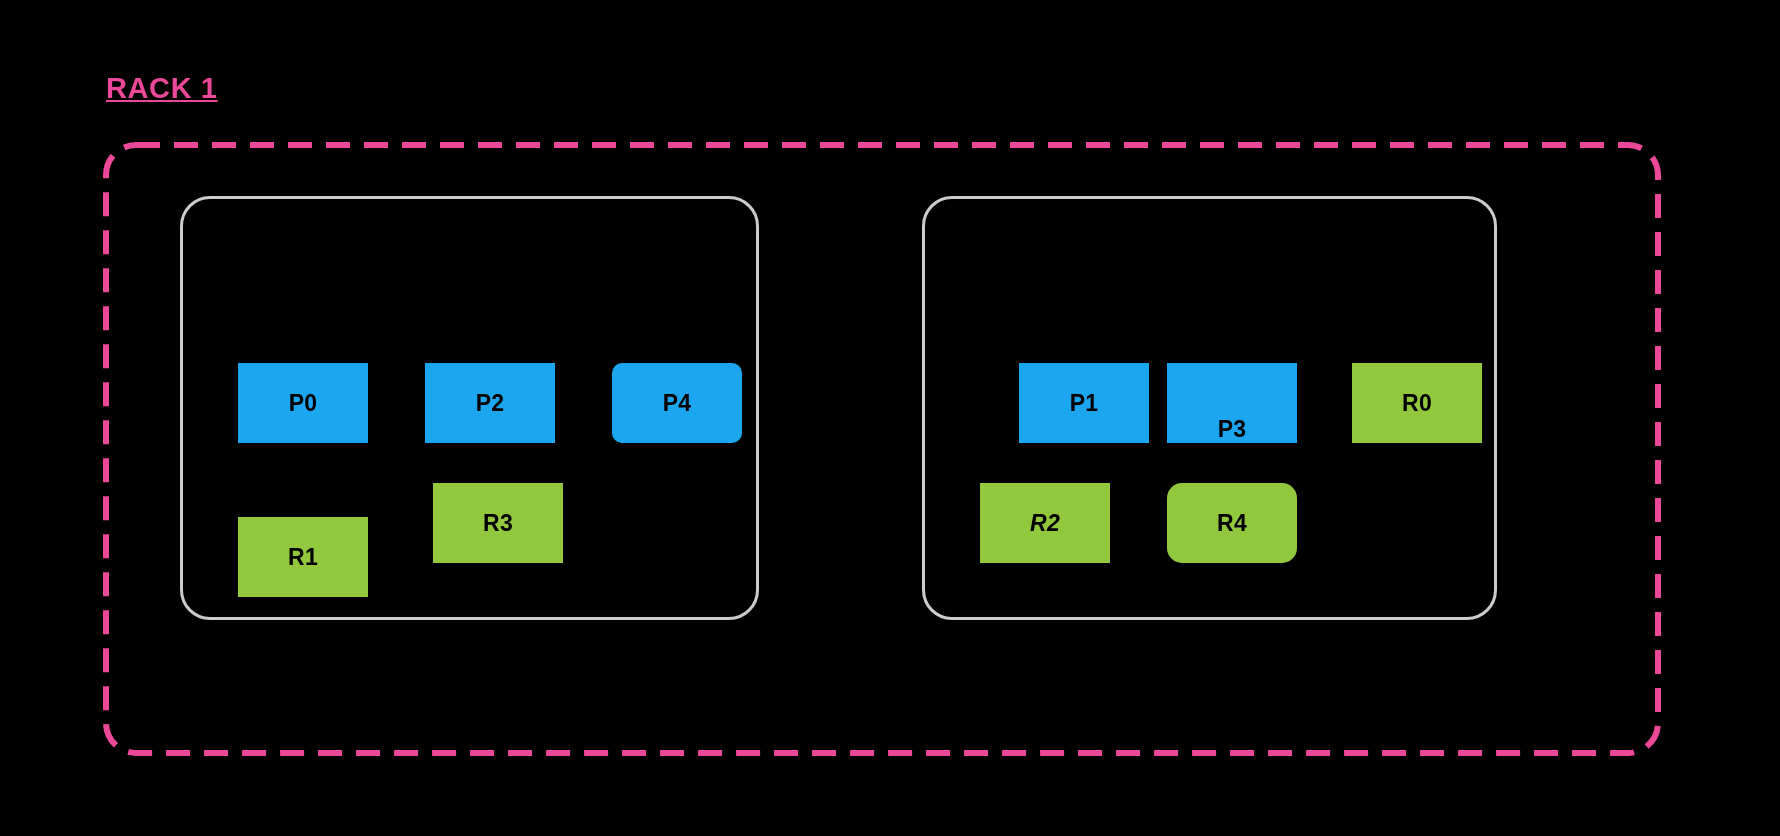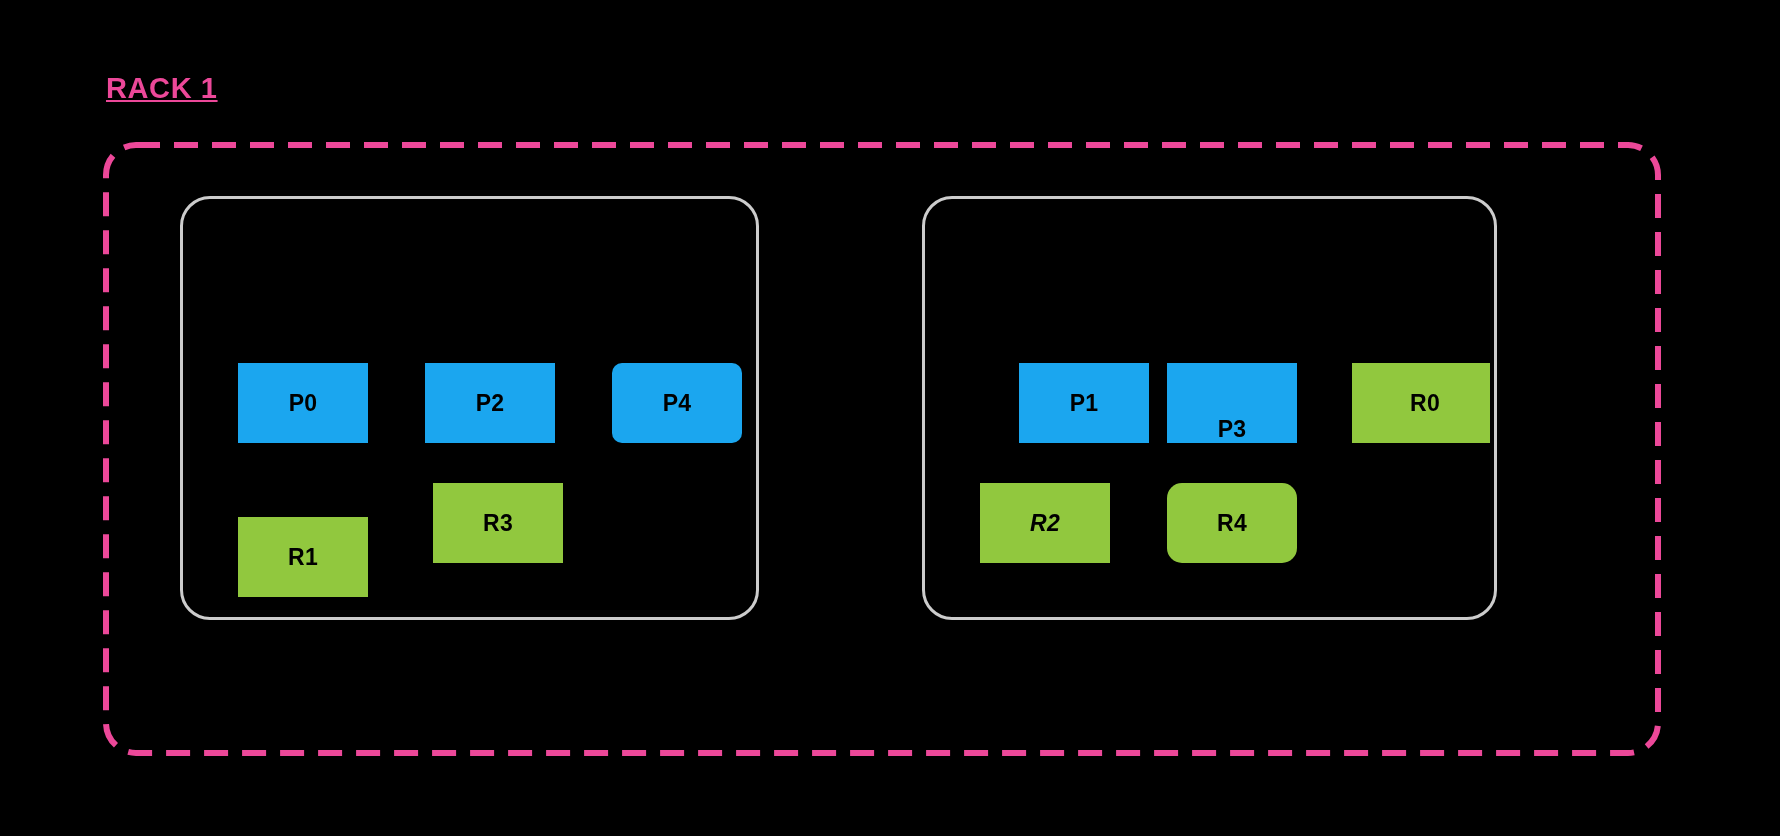--- a/index.html
+++ b/index.html
@@ -121,21 +121,21 @@
       <div class="cell replica" style="left: 433px; top: 483px; text-align: right;">
         <span>R3</span>
       </div>
       <div class="broker broker-1" style="left: 922px; top: 196px; width: 575px; height: 424px;"></div>
       <div class="cell leader" style="left: 1019px; top: 363px;">
         <span>P1</span>
       </div>
       <div class="cell leader" style="left: 1167px; top: 363px; align-items: flex-end;">
         <span>P3</span>
       </div>
-      <div class="cell replica" style="left: 1352px; top: 363px; padding-left: 8px;">
+      <div class="cell replica" style="left: 1352px; top: 363px;">
         <span>R0</span>
       </div>
       <div class="cell replica" style="left: 980px; top: 483px; font-style: italic;">
         <span>R2</span>
       </div>
       <div class="cell replica" style="left: 1167px; top: 483px; border-radius: 15px;">
         <span>R4</span>
       </div>
     </div>
 

